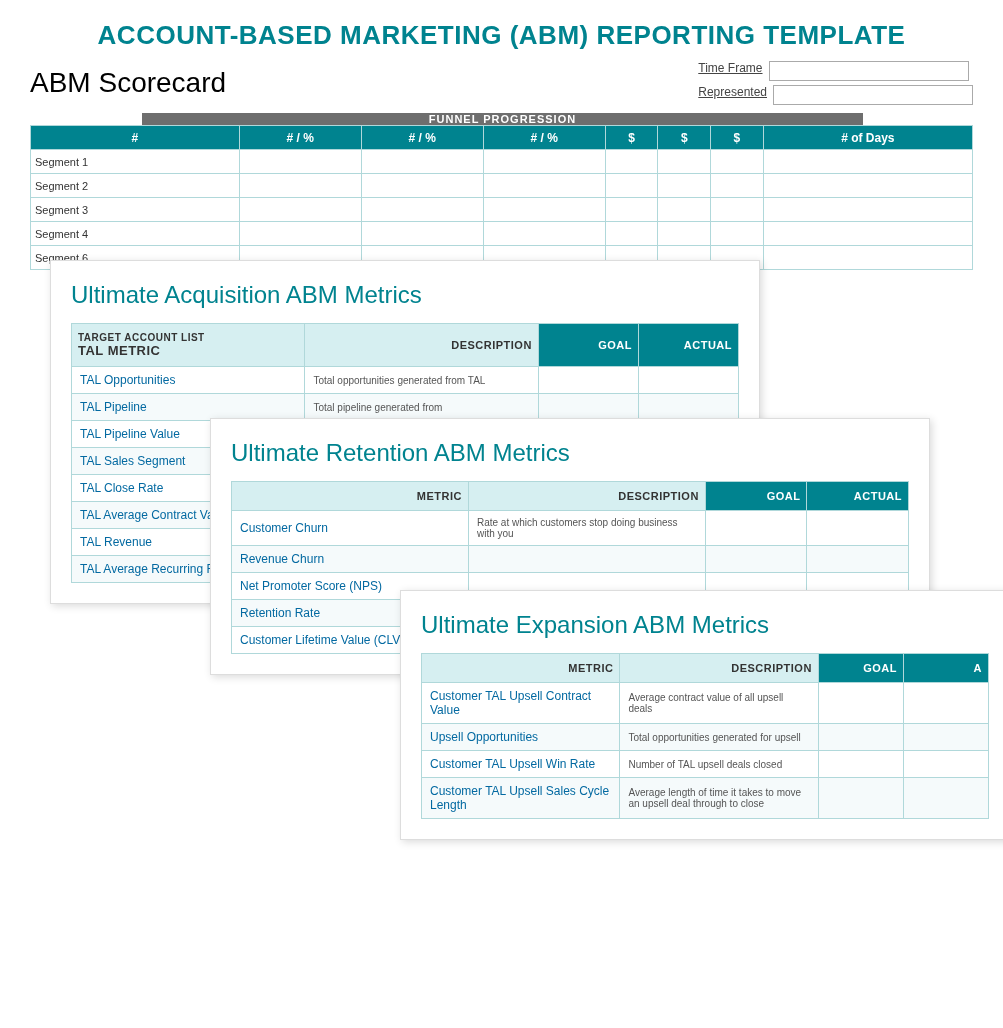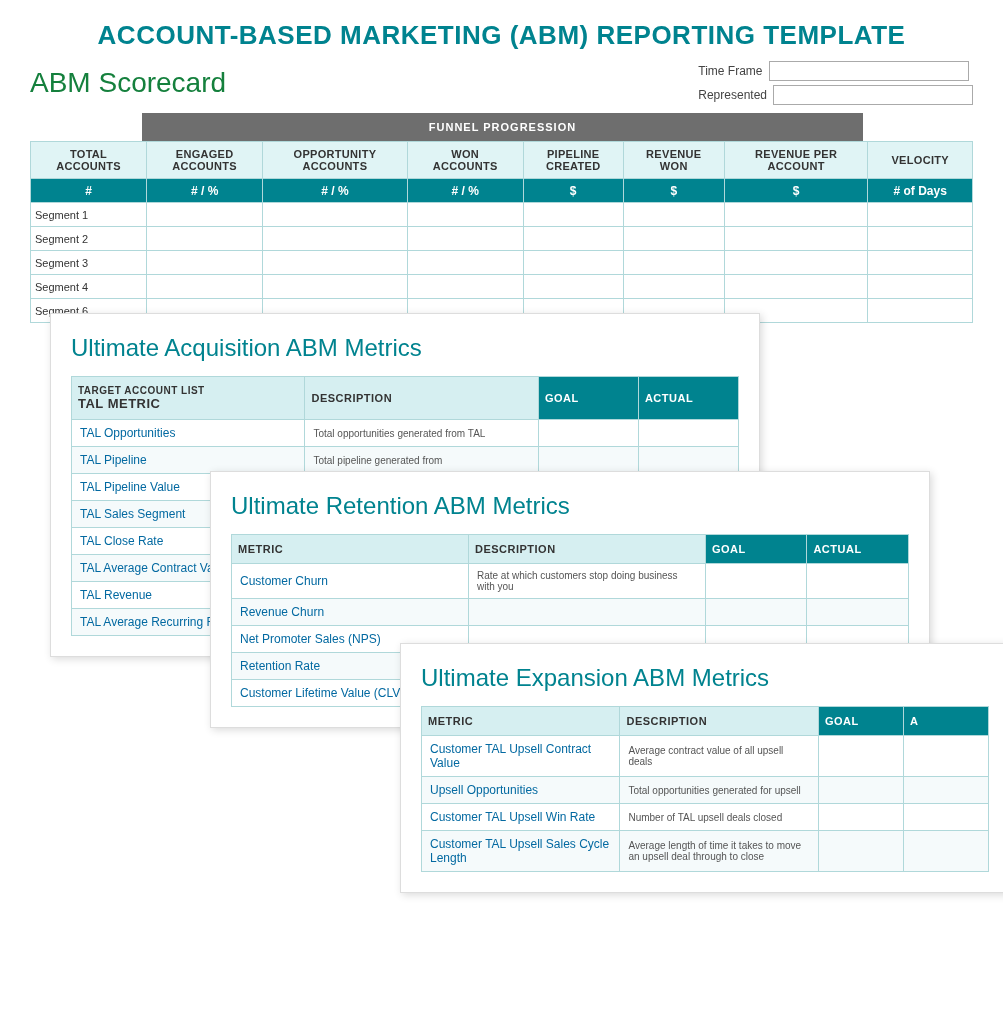--- a/index.html
+++ b/index.html
@@ -27,55 +27,56 @@
     }
 
     .scorecard-header-row {
       display: flex;
       align-items: center;
       justify-content: space-between;
       margin-bottom: 8px;
     }
 
     .scorecard-title {
-      color: #15803d;
+      color: #000000;
       font-size: 28px;
       font-weight: 400;
     }
 
     .timeframe-block {
       display: flex;
       flex-direction: column;
       align-items: flex-start;
       font-size: 12px;
       color: #444;
       gap: 4px;
     }
 
     .timeframe-row {
       display: flex;
-      align-items: center;
+      align-items: flex-start;
       gap: 6px;
+      text-decoration: underline;
     }
 
     .timeframe-input {
       border: 1px solid #aaa;
       width: 200px;
       height: 20px;
       background: #fff;
     }
 
     .funnel-label-row {
       background: #6e6e6e;
       color: #fff;
       text-align: center;
       font-size: 11px;
       font-weight: bold;
       letter-spacing: 1px;
-      padding: 8px 0;
+      padding: 0 0;
       margin-left: 112px;
       margin-right: 110px;
     }
 
     .scorecard-table {
       width: 100%;
       border-collapse: collapse;
       font-size: 11px;
     }
 
@@ -160,21 +161,21 @@
       margin-bottom: 14px;
     }
 
     .metrics-table {
       width: 100%;
       border-collapse: collapse;
       font-size: 12px;
     }
 
     .metrics-table th {
-      text-align: left;
+      text-align: right;
       font-weight: bold;
       font-size: 11px;
       padding: 8px 6px;
       border: 1px solid #b0d8da;
       text-transform: uppercase;
       letter-spacing: 0.5px;
     }
 
     .metrics-table th.header-light {
       background: #d6eff1;
@@ -232,30 +233,20 @@
         <span>Represented</span>
         <div class="timeframe-input"></div>
       </div>
     </div>
   </div>
 
   <div class="funnel-label-row">FUNNEL PROGRESSION</div>
 
   <table class="scorecard-table">
     <thead>
-      <tr>
-        <th>TOTAL<br>ACCOUNTS</th>
-        <th class="funnel-col">ENGAGED<br>ACCOUNTS</th>
-        <th class="funnel-col">OPPORTUNITY<br>ACCOUNTS</th>
-        <th class="funnel-col">WON<br>ACCOUNTS</th>
-        <th>PIPELINE<br>CREATED</th>
-        <th>REVENUE<br>WON</th>
-        <th>REVENUE PER<br>ACCOUNT</th>
-        <th>VELOCITY</th>
-      </tr>
       <tr class="unit-row">
         <td>#</td>
         <td># / %</td>
         <td># / %</td>
         <td># / %</td>
         <td>$</td>
         <td>$</td>
         <td>$</td>
         <td># of Days</td>
       </tr>
@@ -399,21 +390,21 @@
             <td></td>
             <td></td>
           </tr>
           <tr>
             <td class="metric-name">Revenue Churn</td>
             <td class="desc-text"></td>
             <td></td>
             <td></td>
           </tr>
           <tr>
-            <td class="metric-name">Net Promoter Sales (NPS)</td>
+            <td class="metric-name">Net Promoter Score (NPS)</td>
             <td class="desc-text"></td>
             <td></td>
             <td></td>
           </tr>
           <tr>
             <td class="metric-name">Retention Rate</td>
             <td class="desc-text"></td>
             <td></td>
             <td></td>
           </tr>

